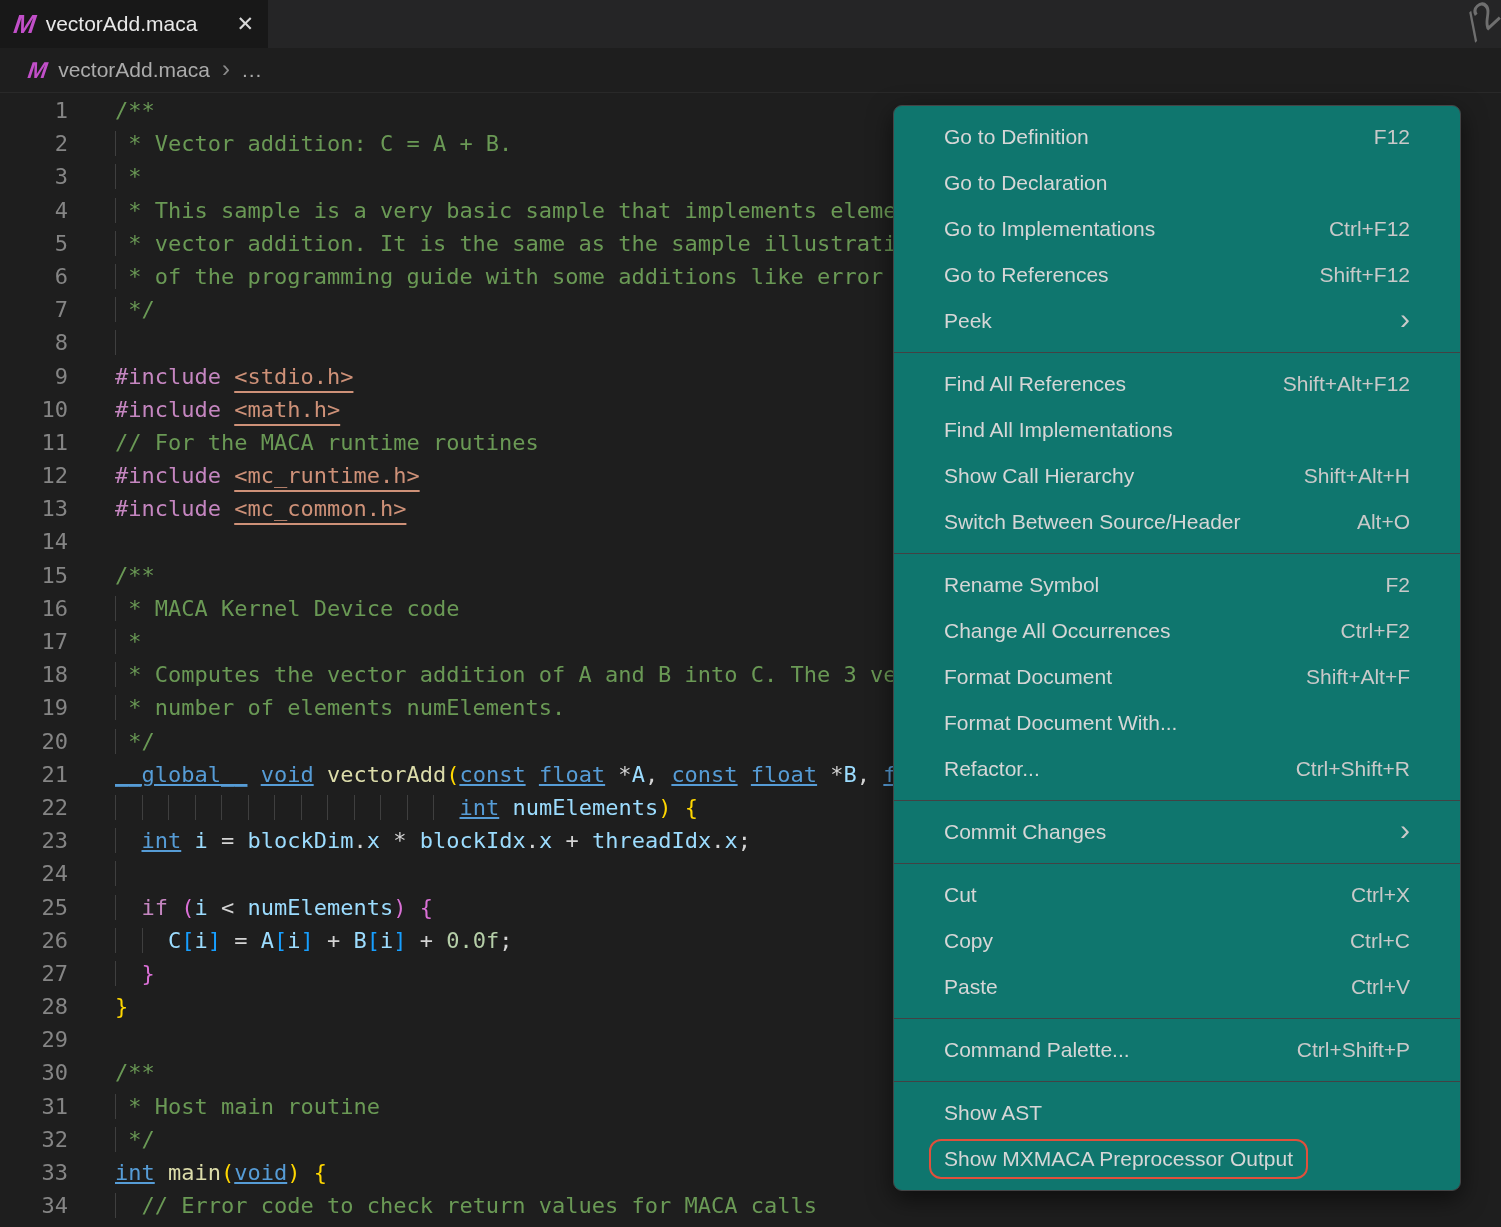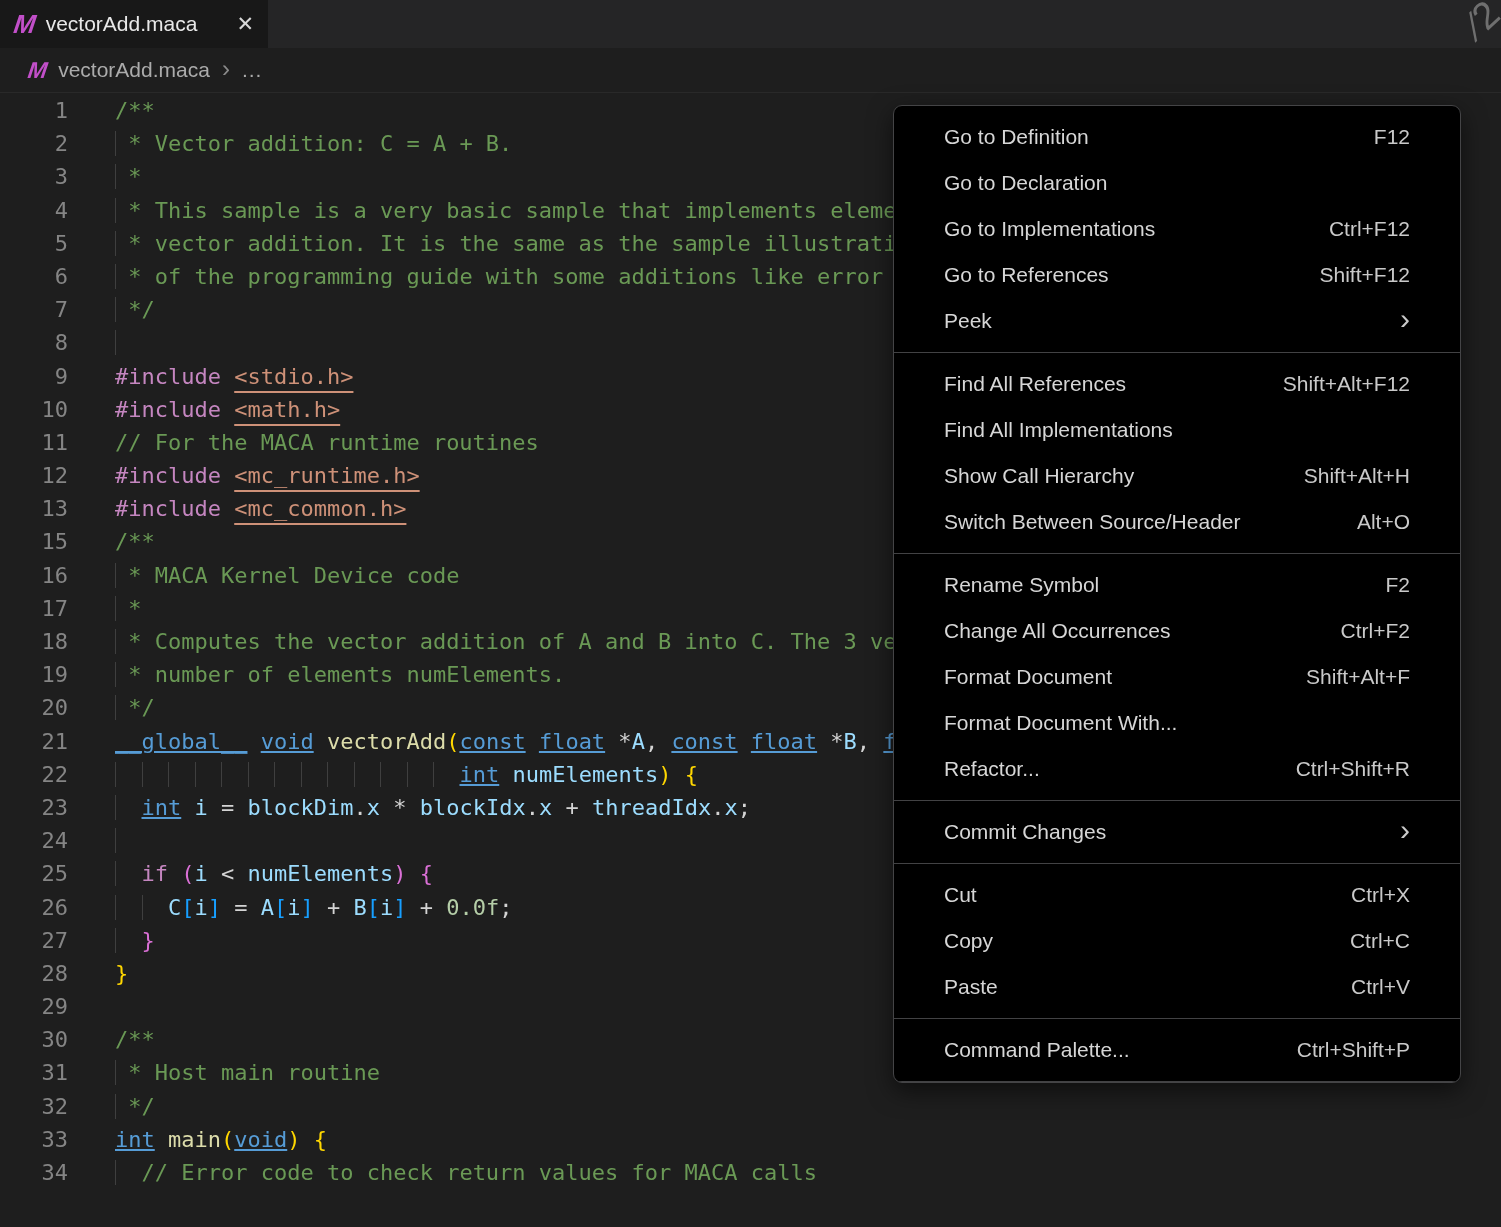--- a/index.html
+++ b/index.html
@@ -52,21 +52,21 @@
   .s-fn  { color:#dcdcaa;text-align:right; }
   .s-num { color:#b5cea8;margin-top:12px; }
   .s-op  { color:#d4d4d4; }
   .s-b1  { color:#ffd700; }
   .s-b2  { color:#da70d6; }
   .s-b3  { color:#179fff; }
   .s-gd  { box-shadow:inset 1px 0 0 #3f3f3f; }
   
   .menu {
     position:absolute; left:893px; top:105px; width:568px;
-    background:#000000; border:1px solid #444446; border-radius:9px;
+    background:#0f766e; border:1px solid #444446; border-radius:9px;
     box-shadow:0 8px 24px rgba(0,0,0,.55); color:#d6d6d6; overflow:hidden;
   }
   .msec { padding:8px 0; }
   .msep { height:1px; background:#424244; }
   .mi {
     height:46px; display:flex; align-items:center; padding:0 50px;
     font-size:21px; cursor:default;
   }
   .mi .lbl { color:#d6d6d6; }
   .mi .sc  { margin-left:auto; color:#c9c9c9; }
@@ -104,20 +104,21 @@
       <div class="line"><span class="num">4</span><span class="content"><span class="s-gd"> </span><span class="s-cmt">* This sample is a very basic sample that implements element by element</span></span></div>
       <div class="line"><span class="num">5</span><span class="content"><span class="s-gd"> </span><span class="s-cmt">* vector addition. It is the same as the sample illustrating Chapter 2</span></span></div>
       <div class="line"><span class="num">6</span><span class="content"><span class="s-gd"> </span><span class="s-cmt">* of the programming guide with some additions like error checking.</span></span></div>
       <div class="line"><span class="num">7</span><span class="content"><span class="s-gd"> </span><span class="s-cmt">*/</span></span></div>
       <div class="line"><span class="num">8</span><span class="content"><span class="s-gd"> </span></span></div>
       <div class="line"><span class="num">9</span><span class="content"><span class="s-ctl">#include</span><span class="s-op"> </span><span class="s-inc">&lt;stdio.h&gt;</span></span></div>
       <div class="line"><span class="num">10</span><span class="content"><span class="s-ctl">#include</span><span class="s-op"> </span><span class="s-inc">&lt;math.h&gt;</span></span></div>
       <div class="line"><span class="num">11</span><span class="content"><span class="s-cmt">// For the MACA runtime routines</span></span></div>
       <div class="line"><span class="num">12</span><span class="content"><span class="s-ctl">#include</span><span class="s-op"> </span><span class="s-inc">&lt;mc_runtime.h&gt;</span></span></div>
       <div class="line"><span class="num">13</span><span class="content"><span class="s-ctl">#include</span><span class="s-op"> </span><span class="s-inc">&lt;mc_common.h&gt;</span></span></div>
+      <div class="line"><span class="num">14</span><span class="content"></span></div>
       <div class="line"><span class="num">15</span><span class="content"><span class="s-cmt">/**</span></span></div>
       <div class="line"><span class="num">16</span><span class="content"><span class="s-gd"> </span><span class="s-cmt">* MACA Kernel Device code</span></span></div>
       <div class="line"><span class="num">17</span><span class="content"><span class="s-gd"> </span><span class="s-cmt">*</span></span></div>
       <div class="line"><span class="num">18</span><span class="content"><span class="s-gd"> </span><span class="s-cmt">* Computes the vector addition of A and B into C. The 3 vectors have the same</span></span></div>
       <div class="line"><span class="num">19</span><span class="content"><span class="s-gd"> </span><span class="s-cmt">* number of elements numElements.</span></span></div>
       <div class="line"><span class="num">20</span><span class="content"><span class="s-gd"> </span><span class="s-cmt">*/</span></span></div>
       <div class="line"><span class="num">21</span><span class="content"><span class="s-kw">__global__</span><span class="s-op"> </span><span class="s-kw">void</span><span class="s-op"> </span><span class="s-fn">vectorAdd</span><span class="s-b1">(</span><span class="s-kw">const</span><span class="s-op"> </span><span class="s-kw">float</span><span class="s-op"> *</span><span class="s-var">A</span><span class="s-op">, </span><span class="s-kw">const</span><span class="s-op"> </span><span class="s-kw">float</span><span class="s-op"> *</span><span class="s-var">B</span><span class="s-op">, </span><span class="s-kw">float</span><span class="s-op"> *</span><span class="s-var">C</span><span class="s-op">,</span></span></div>
       <div class="line"><span class="num">22</span><span class="content"><span class="s-gd">  </span><span class="s-gd">  </span><span class="s-gd">  </span><span class="s-gd">  </span><span class="s-gd">  </span><span class="s-gd">  </span><span class="s-gd">  </span><span class="s-gd">  </span><span class="s-gd">  </span><span class="s-gd">  </span><span class="s-gd">  </span><span class="s-gd">  </span><span class="s-gd">  </span><span class="s-kw">int</span><span class="s-op"> </span><span class="s-var">numElements</span><span class="s-b1">)</span><span class="s-op"> </span><span class="s-b1">{</span></span></div>
       <div class="line"><span class="num">23</span><span class="content"><span class="s-gd">  </span><span class="s-kw">int</span><span class="s-op"> </span><span class="s-var">i</span><span class="s-op"> = </span><span class="s-var">blockDim</span><span class="s-op">.</span><span class="s-var">x</span><span class="s-op"> * </span><span class="s-var">blockIdx</span><span class="s-op">.</span><span class="s-var">x</span><span class="s-op"> + </span><span class="s-var">threadIdx</span><span class="s-op">.</span><span class="s-var">x</span><span class="s-op">;</span></span></div>
       <div class="line"><span class="num">24</span><span class="content"><span class="s-gd"> </span></span></div>
@@ -219,13 +220,21 @@
       </div>
     </div>
     <div class="msep"></div>
     <div class="msec">
       <div class="mi">
         <span class="lbl">Command Palette...</span>
         <span class="sc">Ctrl+Shift+P</span>
       </div>
     </div>
     <div class="msep"></div>
+    <div class="msec">
+      <div class="mi">
+        <span class="lbl">Show AST</span>
+      </div>
+      <div class="mi">
+        <span class="lbl annot">Show MXMACA Preprocessor Output</span>
+      </div>
+    </div>
   </div>
 
 </body></html>

